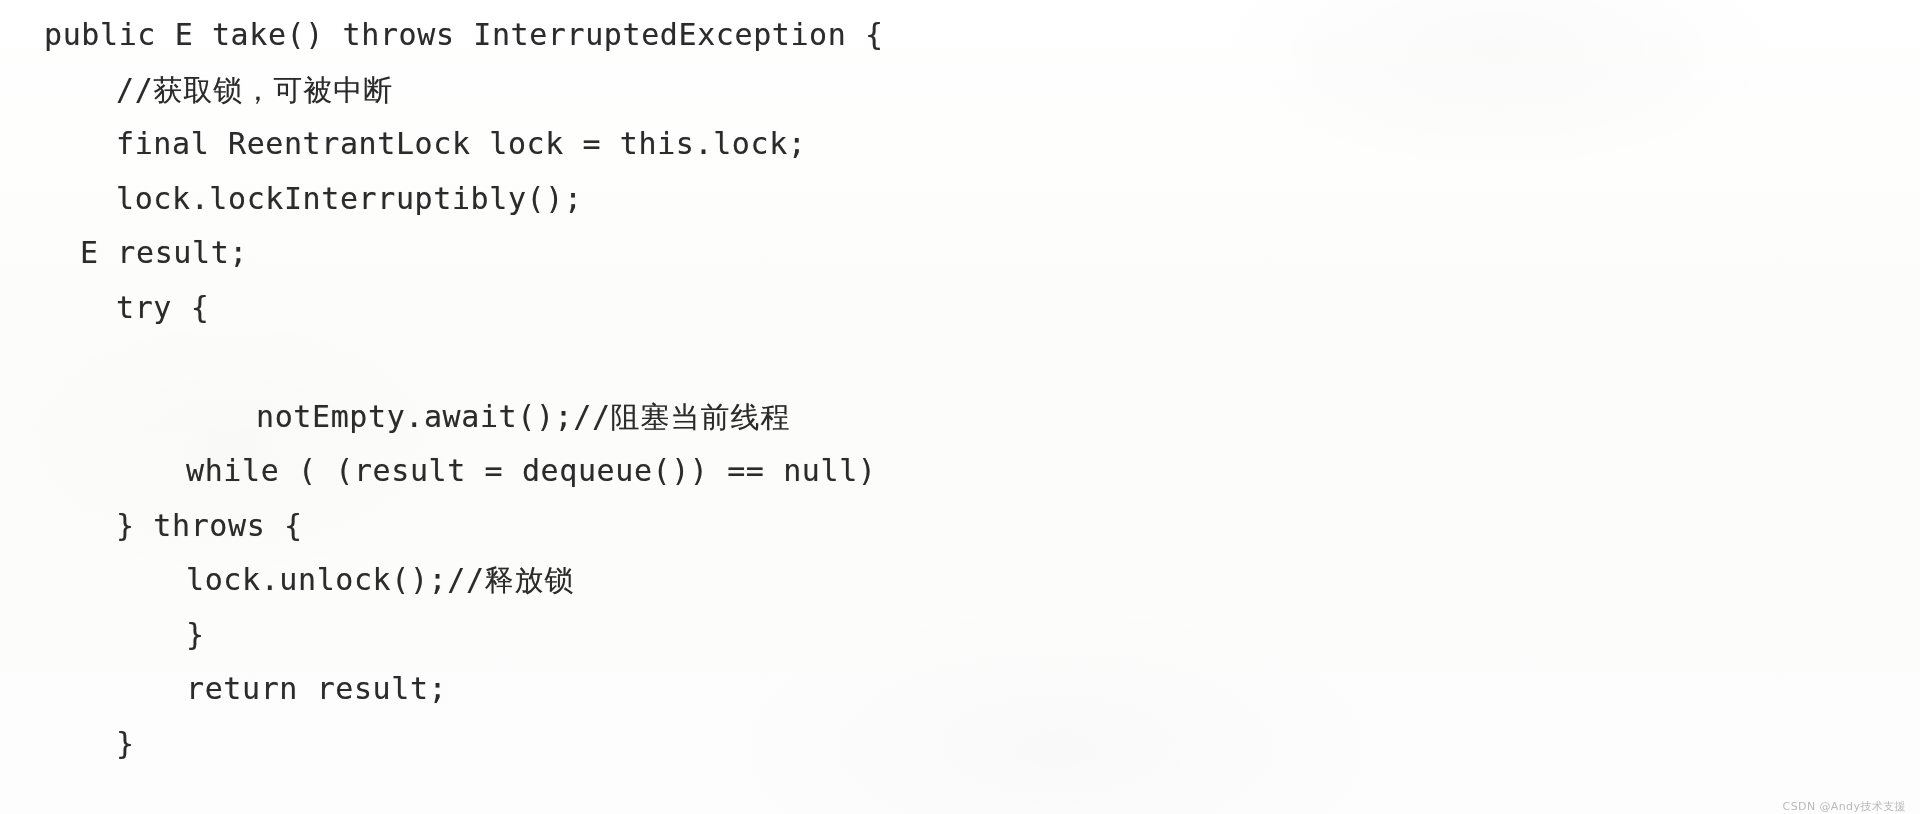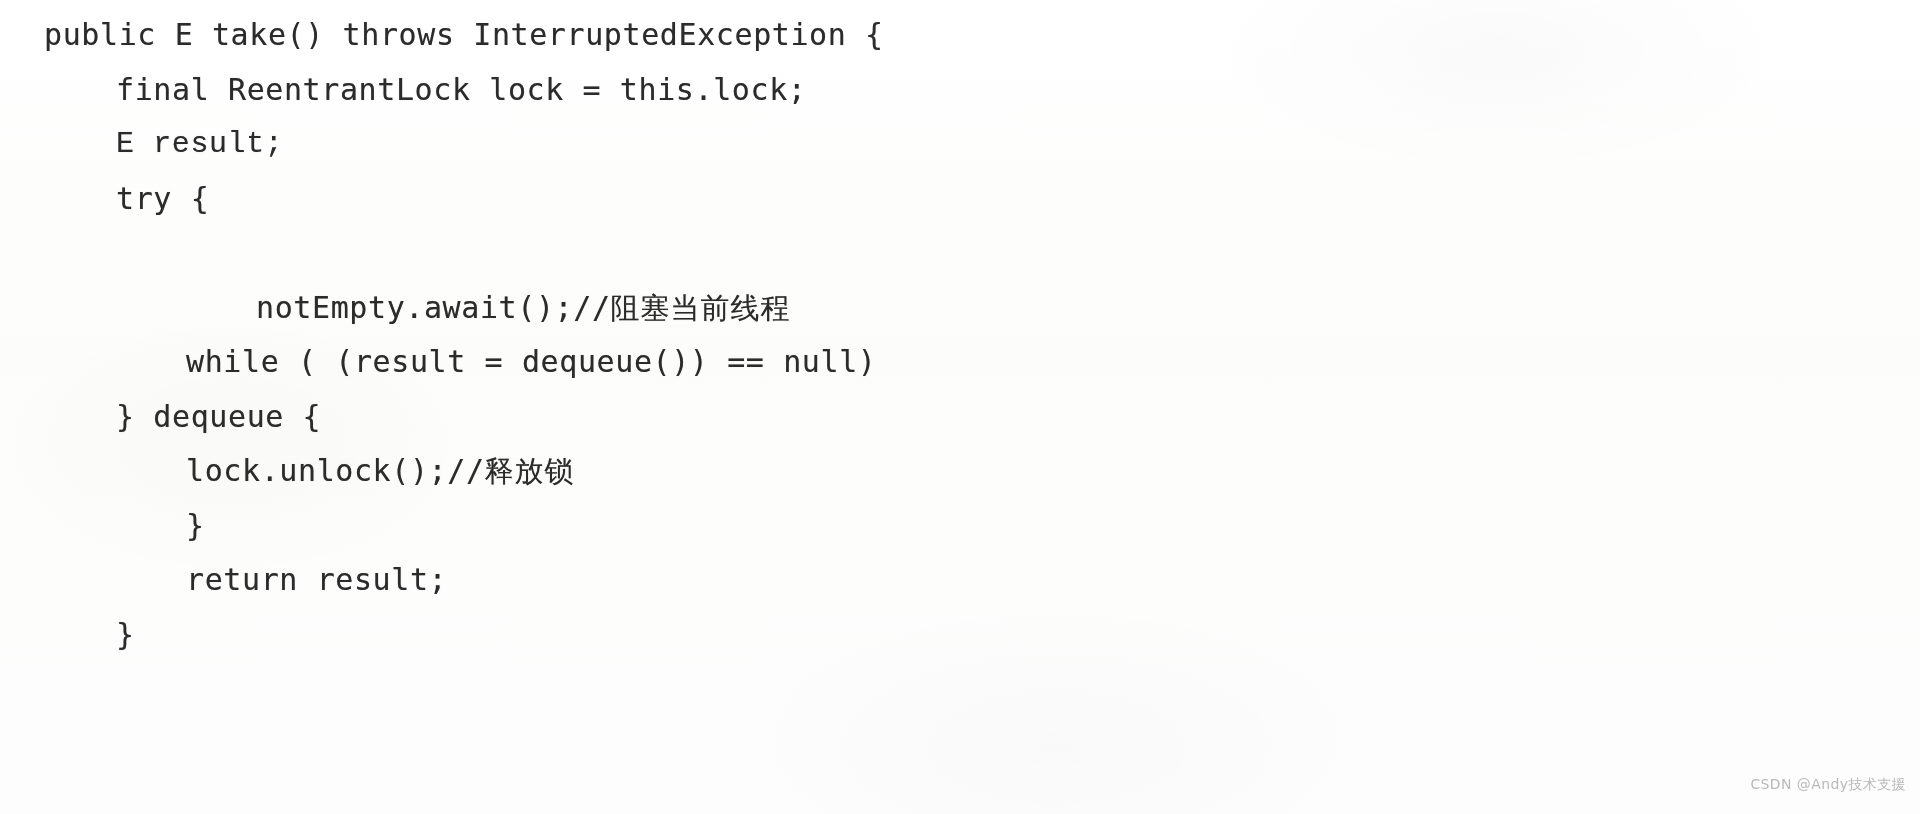--- a/index.html
+++ b/index.html
@@ -59,45 +59,47 @@
   .cjk {
     font-family: "DejaVu Serif", "Liberation Serif", serif;
     font-size: 29px;
     letter-spacing: 1px;
     color: #2a2a2a;
   }
 
   #watermark {
     position: absolute;
     right: 14px;
-    bottom: 20px;
+    bottom: 0;
     font-family: "DejaVu Sans", "Liberation Sans", sans-serif;
-    font-size: 14px;
+    font-size: 11px;
     color: #b9b9b9;
     letter-spacing: 0.4px;
     user-select: none;
     white-space: nowrap;
   }
 </style>
 </head>
 <body>
 
 <div id="page">
 
   <div id="paper-texture"></div>
 
   <div id="code-block">
       <div class="code-line" style="padding-left: 44px;"><span>public E take() throws InterruptedException {</span></div>
+      <div class="code-line" style="padding-left: 116px;"><span>//</span><span class="cjk">获取锁，可被中断</span></div>
       <div class="code-line" style="padding-left: 116px;"><span>final ReentrantLock lock = this.lock;</span></div>
-      <div class="code-line" style="padding-left: 116px; font-family: Liberation Mono, monospace;"><span>E result;</span></div>
+      <div class="code-line" style="padding-left: 116px;"><span>lock.lockInterruptibly();</span></div>
+      <div class="code-line" style="padding-left: 80px;"><span>E result;</span></div>
       <div class="code-line" style="padding-left: 116px;"><span>try {</span></div>
       <div class="code-line blank" style="padding-left: 44px;">&nbsp;</div>
       <div class="code-line" style="padding-left: 256px;"><span>notEmpty.await();//</span><span class="cjk">阻塞当前线程</span></div>
       <div class="code-line" style="padding-left: 186px;"><span>while ( (result = dequeue()) == null)</span></div>
-      <div class="code-line" style="padding-left: 116px;"><span>} dequeue {</span></div>
+      <div class="code-line" style="padding-left: 116px;"><span>} throws {</span></div>
       <div class="code-line" style="padding-left: 186px;"><span>lock.unlock();//</span><span class="cjk">释放锁</span></div>
       <div class="code-line" style="padding-left: 186px;"><span>}</span></div>
       <div class="code-line" style="padding-left: 186px;"><span>return result;</span></div>
       <div class="code-line" style="padding-left: 116px;"><span>}</span></div>
     </div>
 
   <div id="watermark">CSDN @Andy技术支援</div>
 
 </div>
 

